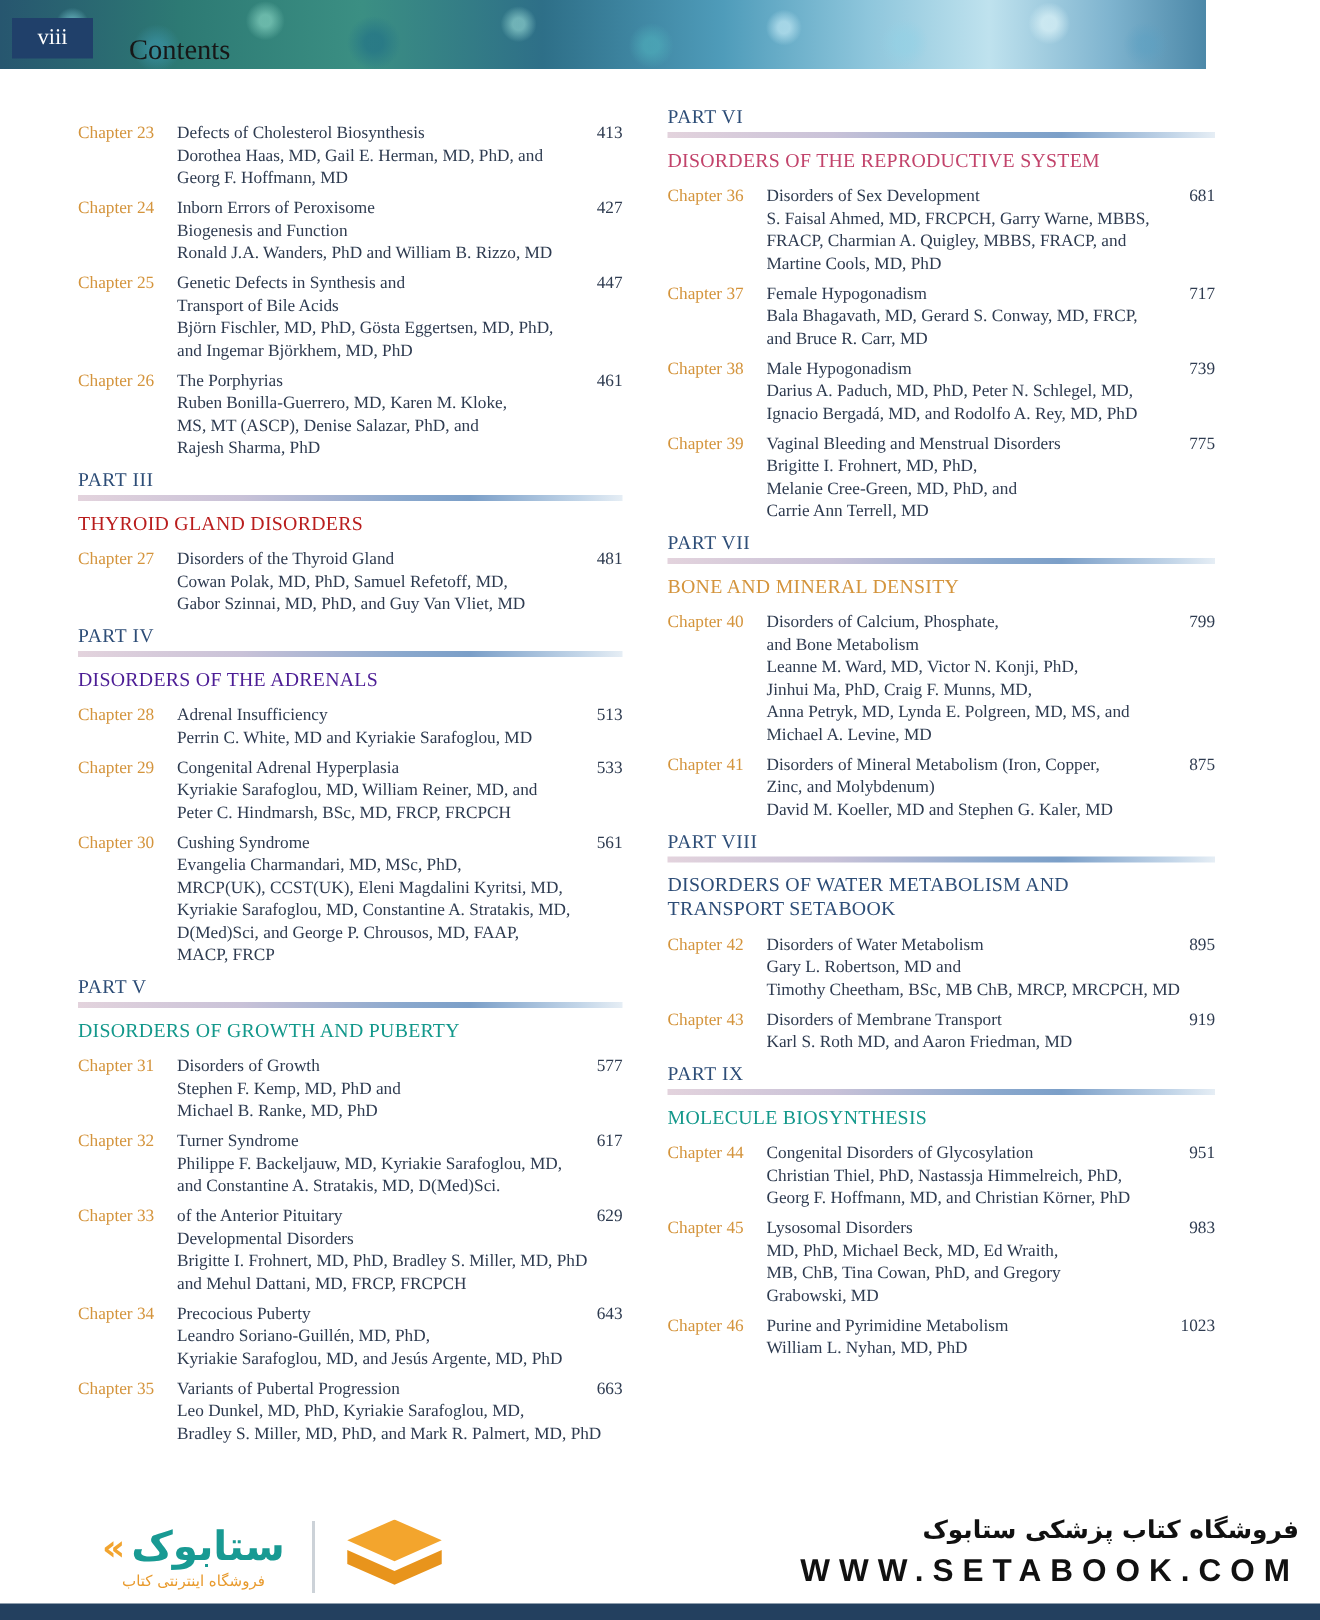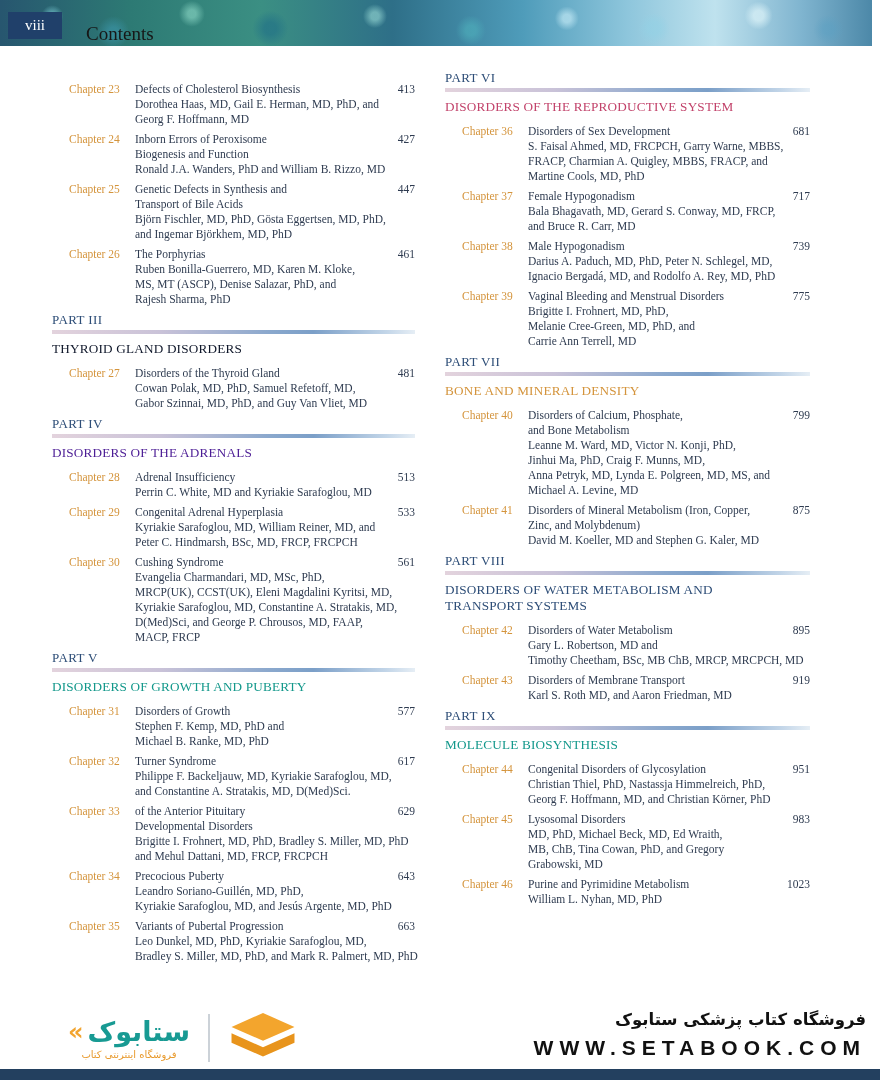--- a/index.html
+++ b/index.html
@@ -1,21 +1,21 @@
 <!DOCTYPE html>
 <html><head>
 <meta charset="utf-8">
 <title>Contents</title>
 <style>
   html,body{margin:0;padding:0;background:#ffffff;}
   .page{position:relative;width:880px;height:1080px;background:#ffffff;overflow:hidden;
         font-family:"Liberation Serif","DejaVu Serif",serif;color:#2e3b50;}
 
   
-  .header{position:absolute;left:0;top:0;width:872px;height:46px;}
+  .header{position:absolute;left:0;top:0;width:804px;height:46px;}
   .header-art{position:absolute;inset:0;
     background:
       radial-gradient(circle at 6% 35%, rgba(140,225,235,.55) 3px, transparent 11px),
       radial-gradient(circle at 13% 70%, rgba(60,150,170,.6) 5px, transparent 16px),
       radial-gradient(circle at 22% 30%, rgba(160,235,215,.5) 4px, transparent 13px),
       radial-gradient(circle at 31% 62%, rgba(35,115,135,.7) 6px, transparent 18px),
       radial-gradient(circle at 43% 35%, rgba(175,240,230,.5) 4px, transparent 12px),
       radial-gradient(circle at 54% 66%, rgba(80,180,190,.55) 5px, transparent 15px),
       radial-gradient(circle at 65% 40%, rgba(205,240,250,.6) 4px, transparent 12px),
       radial-gradient(circle at 75% 62%, rgba(145,210,230,.5) 6px, transparent 16px),
@@ -24,21 +24,21 @@
       linear-gradient(90deg,#27566f 0%,#2d7a74 15%,#3b8f83 30%,#2e6f88 45%,#4f9cba 60%,#8ec6dc 72%,#bfe2ee 82%,#7fb4cf 92%,#4c88a8 100%);}
   .folio-box{position:absolute;left:8px;top:12px;width:54px;height:27px;background:#20406a;
     color:#ffffff;display:flex;align-items:center;justify-content:center;font-size:15px;}
   .header-title{position:absolute;left:86px;top:23px;font-size:19px;color:#171717;}
 
   
   .col{position:absolute;font-size:11.5px;line-height:15px;}
   .col-left{left:52px;top:82px;width:363px;}
   .col-right{left:445px;top:70px;width:365px;}
 
-  .entry{display:grid;grid-template-columns:66px 1fr auto;margin-bottom:5px;margin-left:17px;}
+  .entry{display:grid;grid-template-columns:66px 1fr auto;margin-bottom:5px;}
   .ch-label{grid-column:1;color:#d4943c;white-space:nowrap;}
   .ch-title{grid-column:2;}
   .title-line{white-space:nowrap;}
   .ch-page{grid-column:3;align-self:start;text-align:right;padding-left:8px;}
   .authors{grid-column:2 / 4;}
   .author-line{white-space:nowrap;}
 
   .part{margin-bottom:7px;}
   .col .part:first-child{margin-top:0;}
   .part-label{font-size:13px;letter-spacing:.4px;color:#2d4d77;}
@@ -120,21 +120,21 @@
         <div class="authors">
           <div class="author-line">Ruben Bonilla-Guerrero, MD, Karen M. Kloke,</div>
           <div class="author-line">MS, MT (ASCP), Denise Salazar, PhD, and</div>
           <div class="author-line">Rajesh Sharma, PhD</div>
         </div>
       </div>
       <div class="part">
         <div class="part-label">PART III</div>
         <div class="part-bar"></div>
       </div>
-      <div class="section" style="color: #0f172a;">
+      <div class="section" style="color: #b91c1c;">
         <div class="section-line">THYROID GLAND DISORDERS</div>
       </div>
       <div class="entry">
         <div class="ch-label">Chapter 27</div>
         <div class="ch-title">
           <div class="title-line">Disorders of the Thyroid Gland</div>
         </div>
         <div class="ch-page">481</div>
         <div class="authors">
           <div class="author-line">Cowan Polak, MD, PhD, Samuel Refetoff, MD,</div>
@@ -332,21 +332,21 @@
         <div class="authors">
           <div class="author-line">David M. Koeller, MD and Stephen G. Kaler, MD</div>
         </div>
       </div>
       <div class="part">
         <div class="part-label">PART VIII</div>
         <div class="part-bar"></div>
       </div>
       <div class="section" style="color: rgb(45, 77, 119);">
         <div class="section-line">DISORDERS OF WATER METABOLISM AND</div>
-        <div class="section-line">TRANSPORT SYSTEMS</div>
+        <div class="section-line">TRANSPORT SETABOOK</div>
       </div>
       <div class="entry">
         <div class="ch-label">Chapter 42</div>
         <div class="ch-title">
           <div class="title-line">Disorders of Water Metabolism</div>
         </div>
         <div class="ch-page">895</div>
         <div class="authors">
           <div class="author-line">Gary L. Robertson, MD and</div>
           <div class="author-line">Timothy Cheetham, BSc, MB ChB, MRCP, MRCPCH, MD</div>

